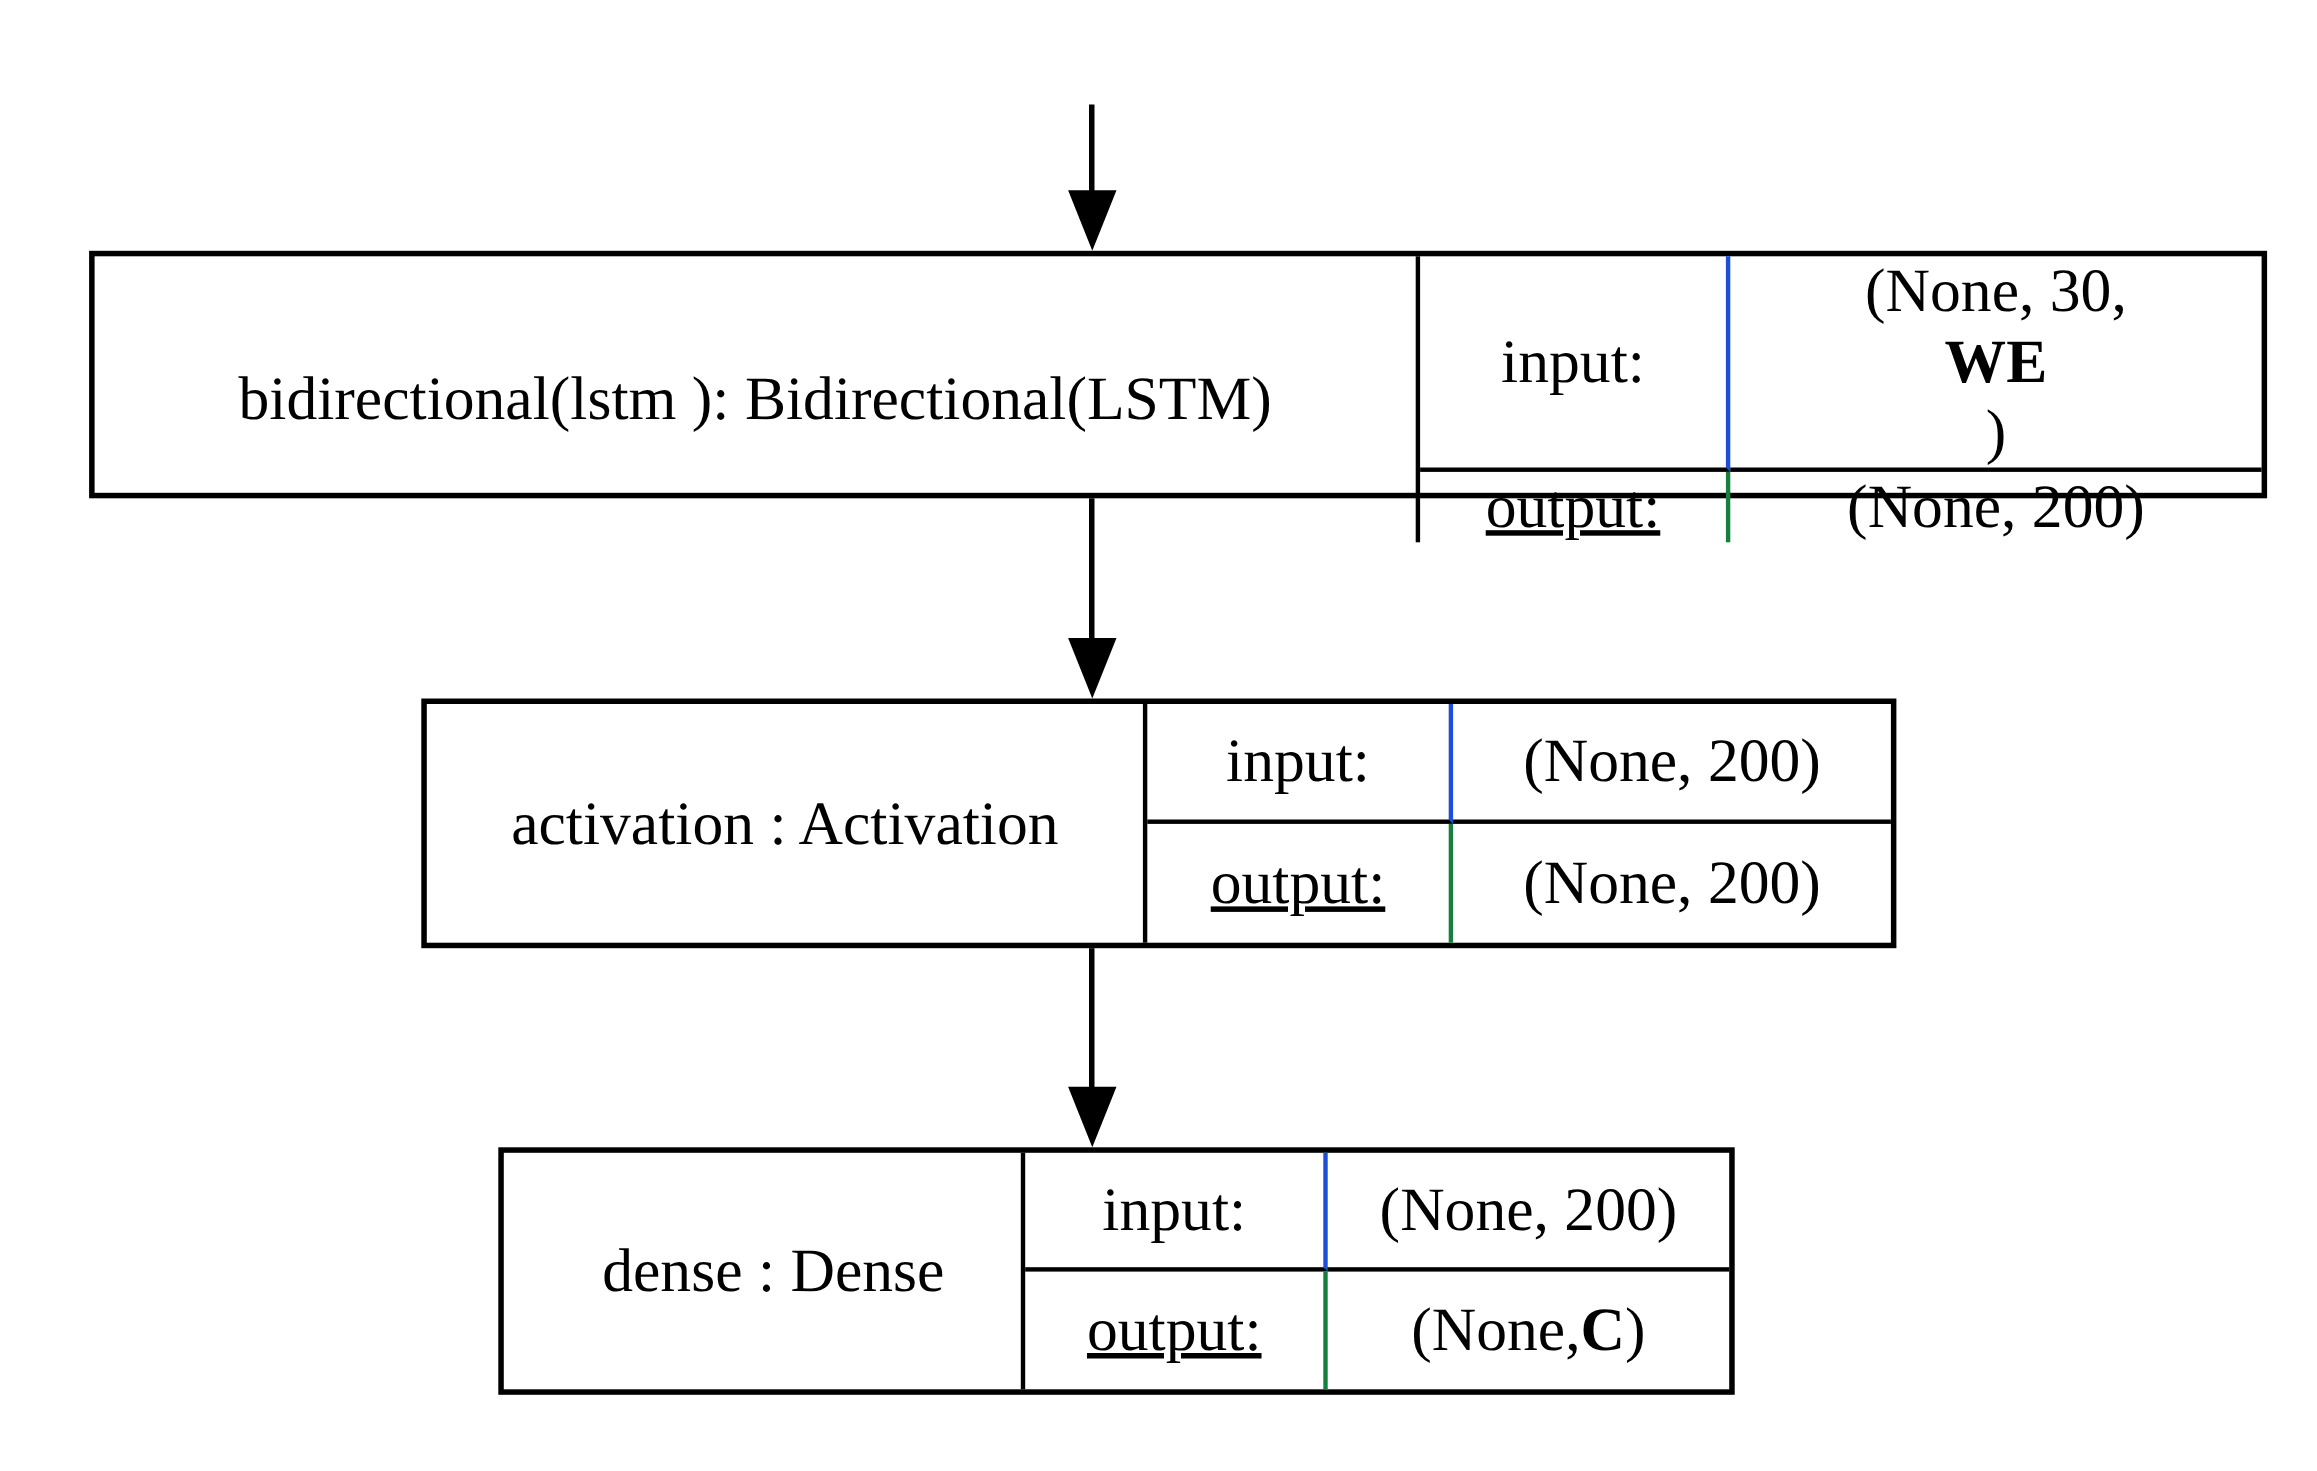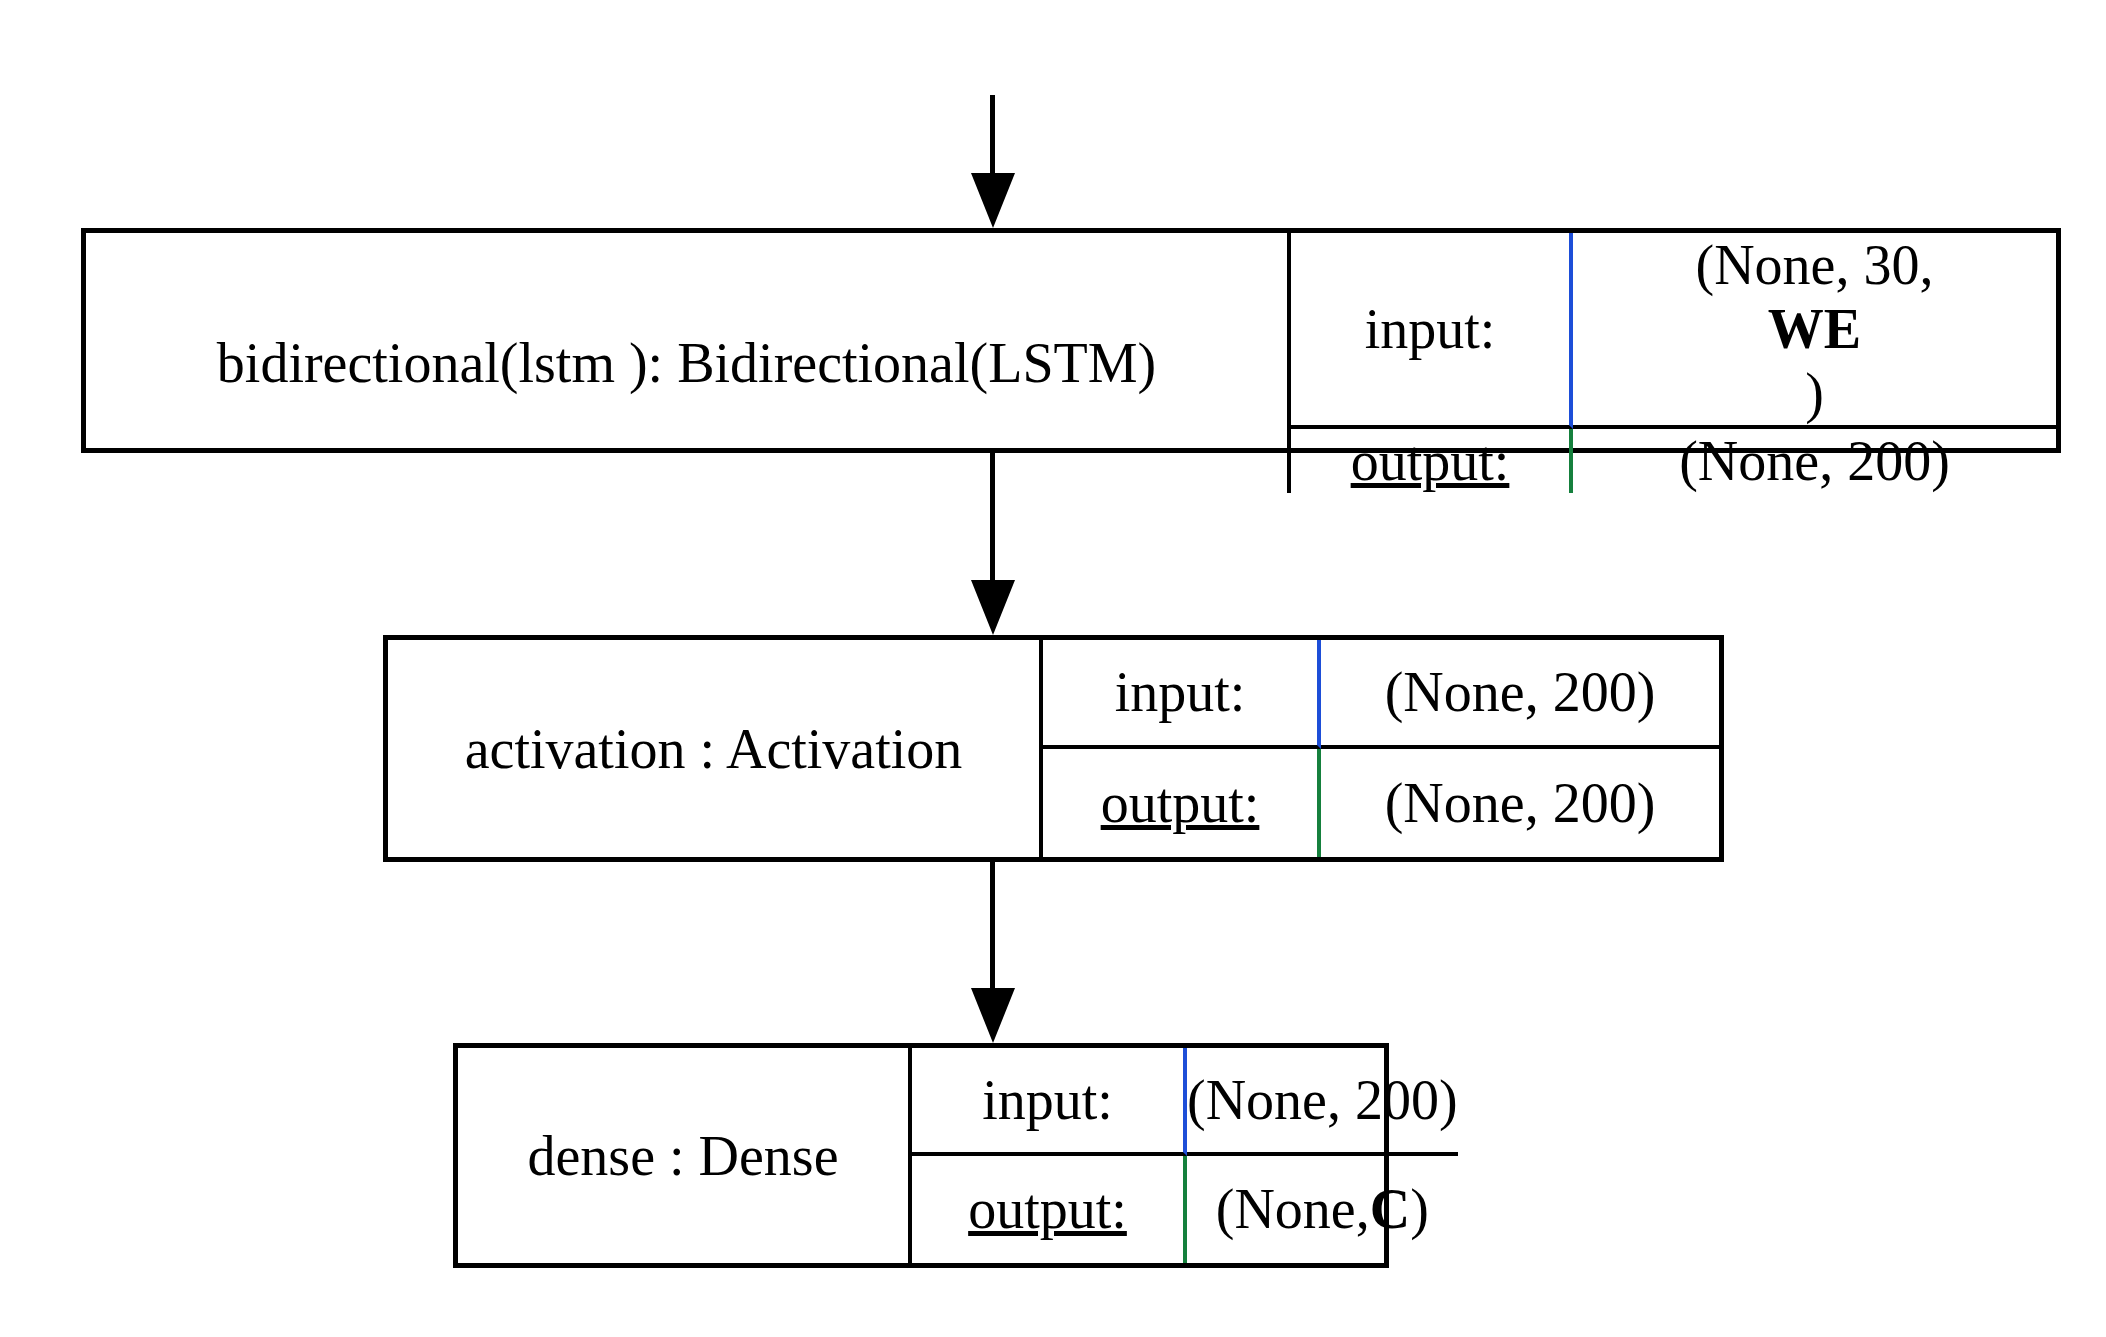--- a/index.html
+++ b/index.html
@@ -51,22 +51,23 @@
   #node-bidirectional {
     left: 81px; top: 228px; width: 1980px; height: 225px;
     grid-template-columns: 1205px 282px 1fr;
   }
   #node-activation {
     left: 357px; top: 635px; width: 1341px; height: 227px;
     grid-template-columns: 655px 278px 1fr;
     margin-left: 26px;
   }
   #node-dense {
-    left: 453px; top: 1043px; width: 936px; height: 225px;
+    left: 453px; top: 1043px; width: 1124px; height: 225px;
     grid-template-columns: 454px 275px 1fr;
+    padding-left: 20px;
   }
 
   .emph {
     font-weight: 700;
   }
 
   
   .arrow-line {
     position: absolute;
     width: 5px;

